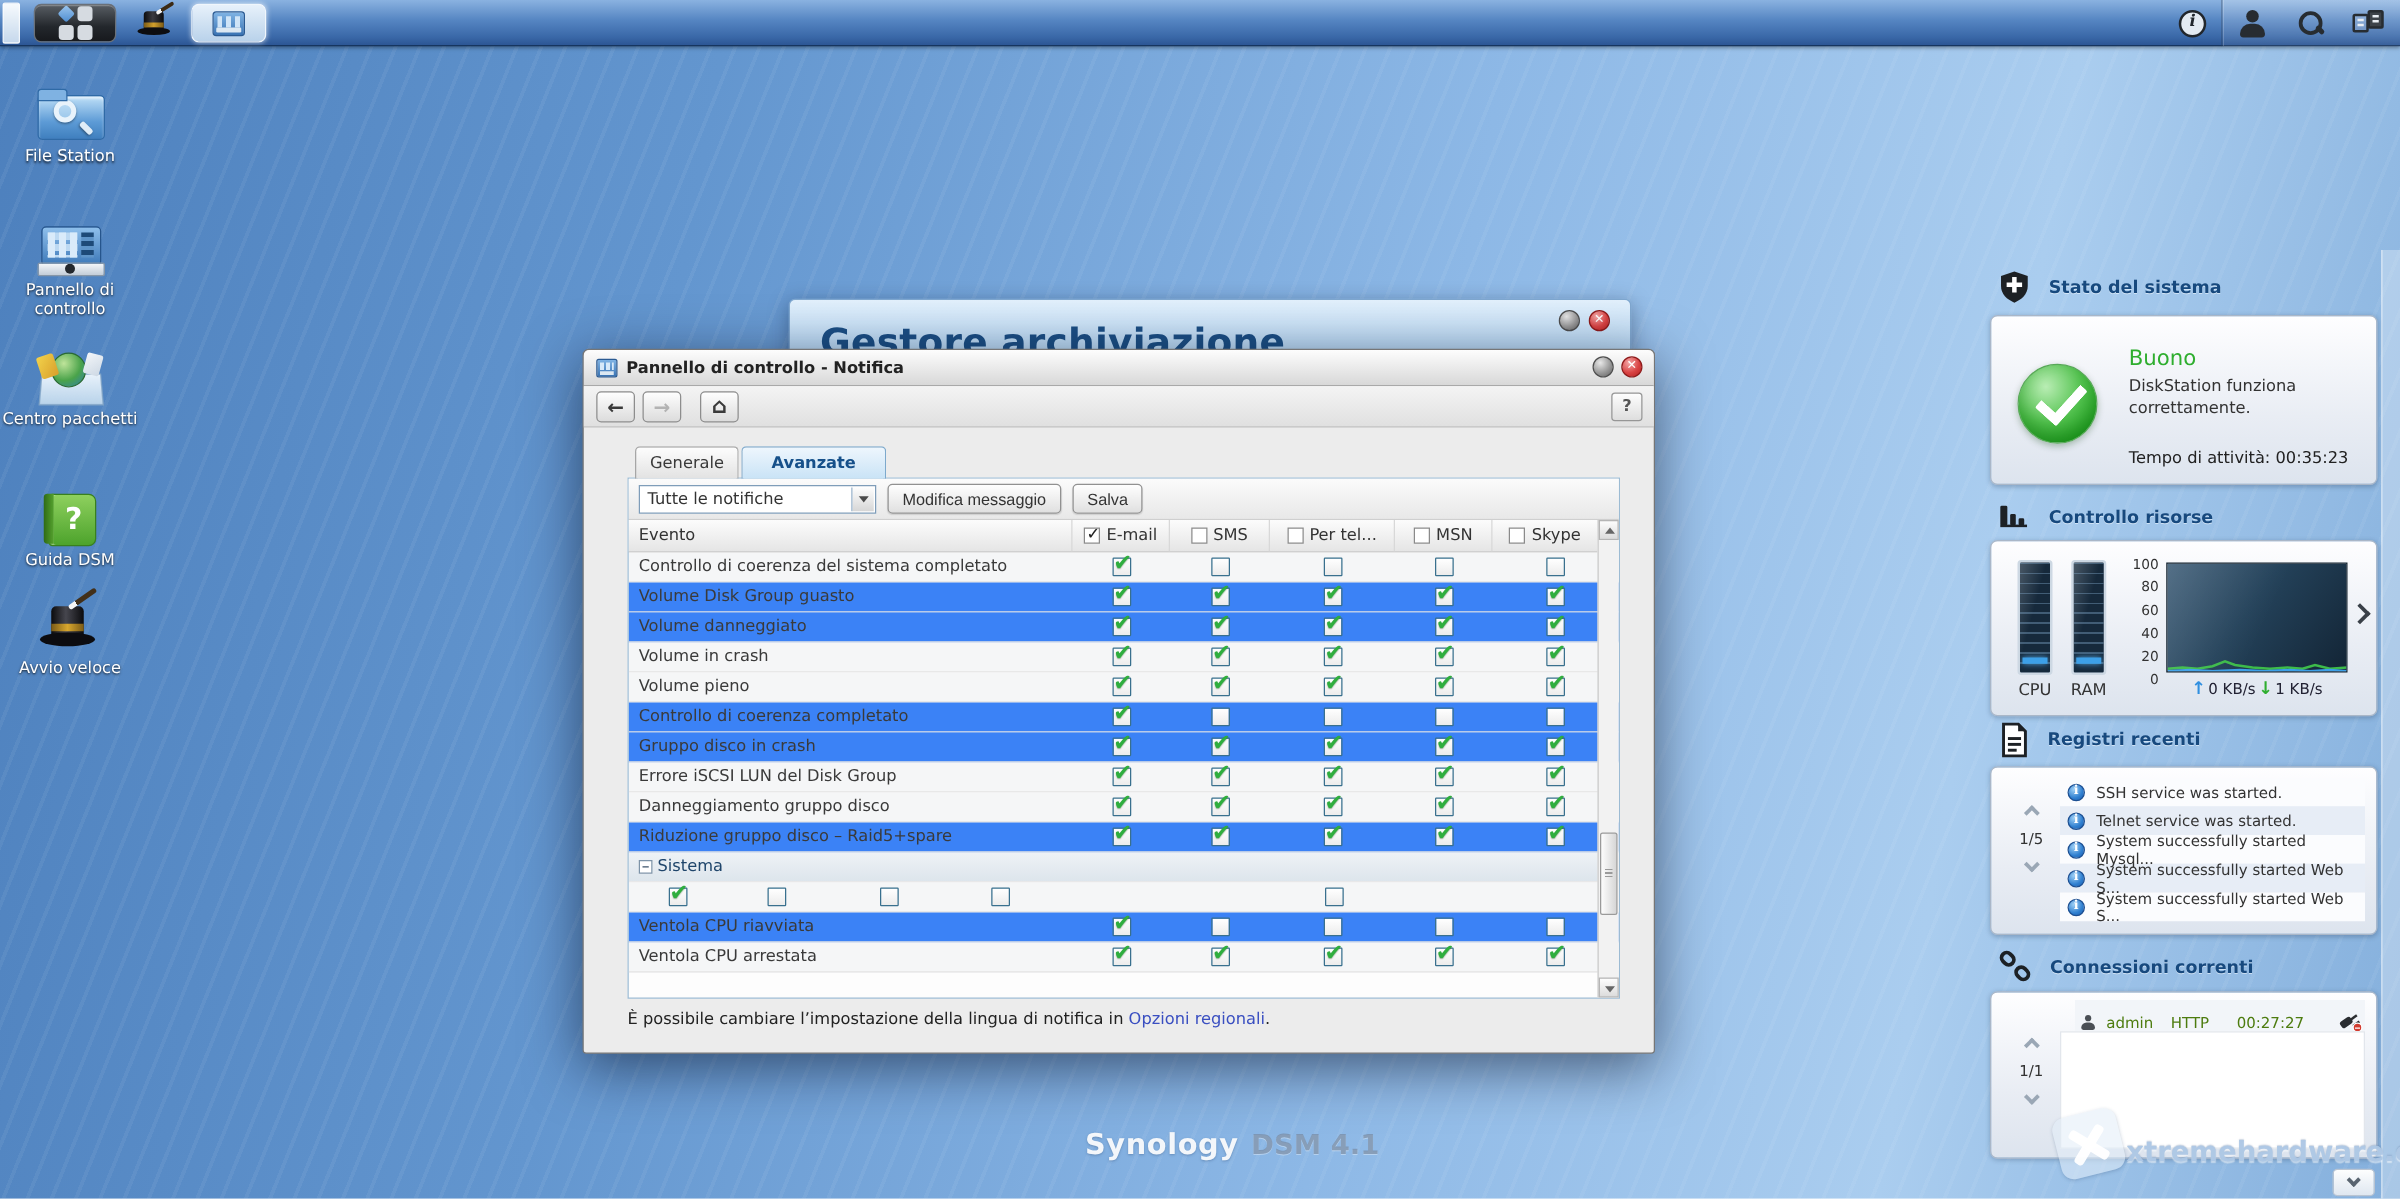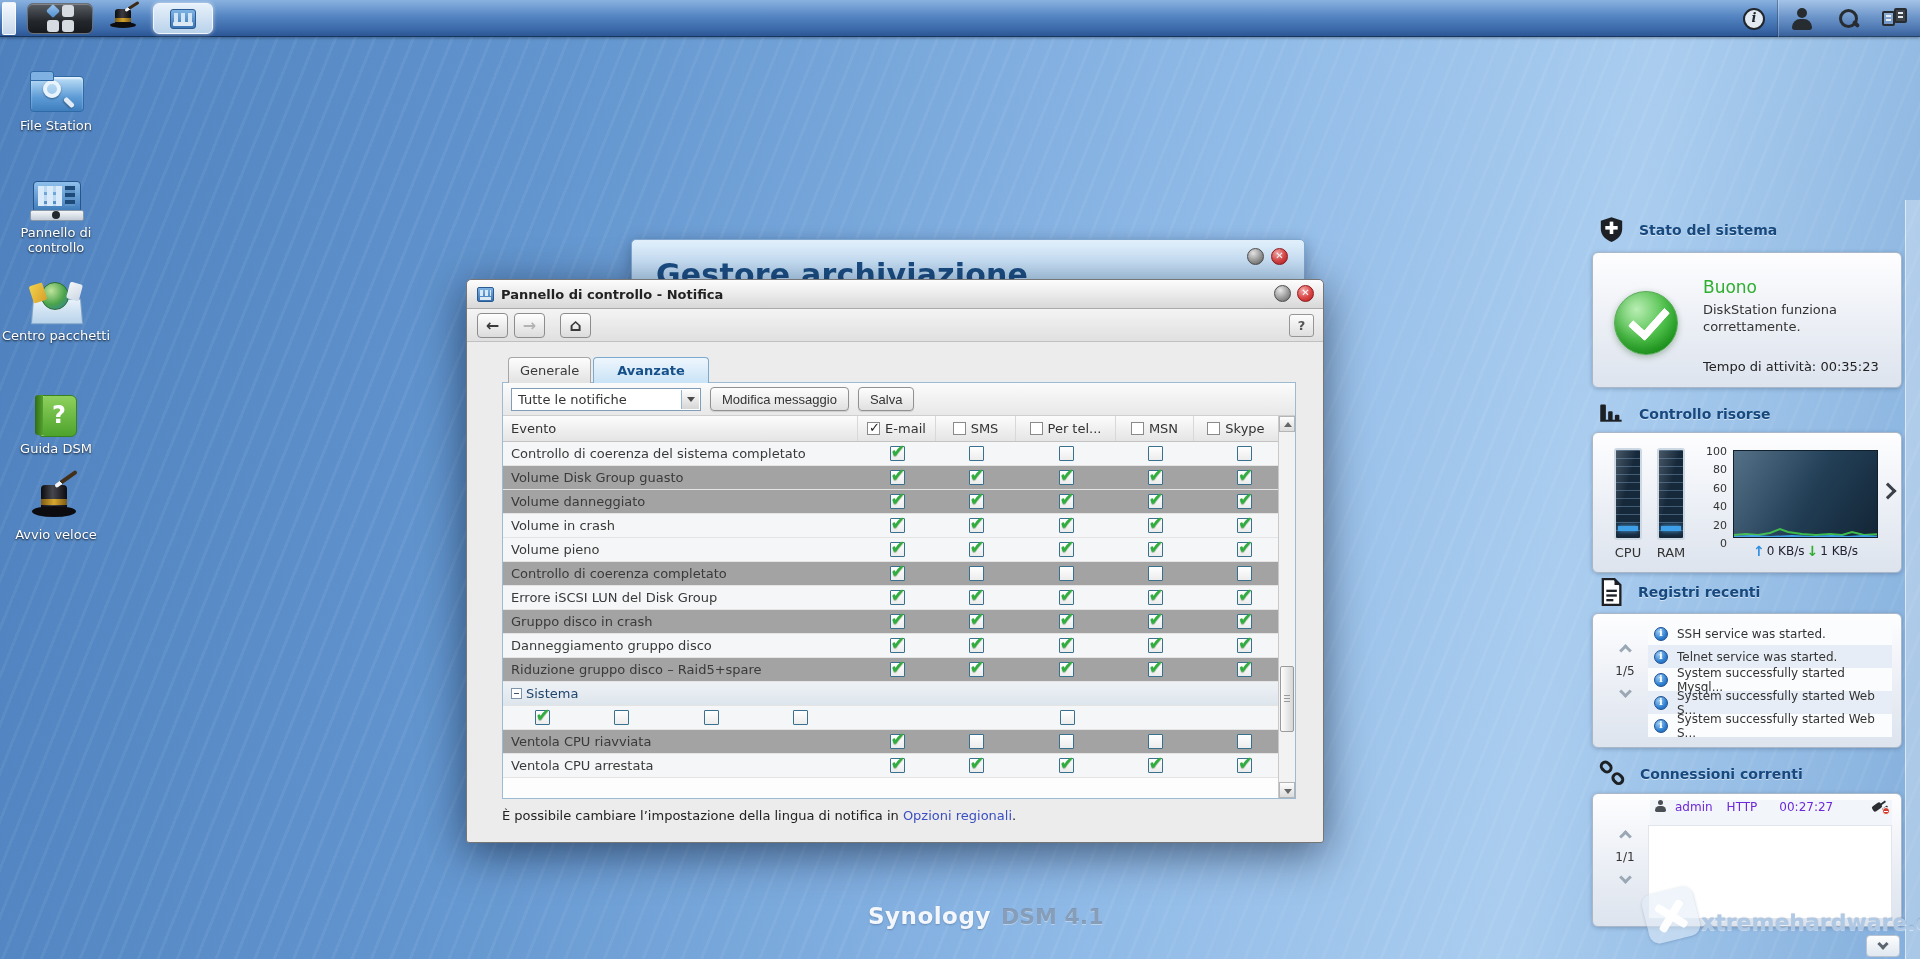--- a/index.html
+++ b/index.html
@@ -145,21 +145,21 @@
     color:#333;font-size:13px;cursor:pointer;box-shadow:0 1px 1px rgba(0,0,0,.12)}
   
   .thead{height:26px;display:flex;align-items:center;margin-right:17px;
     background:linear-gradient(180deg,#fcfcfc,#e5e5e5);border-bottom:1px solid #c3c3c3;color:#333}
   .th{display:flex;align-items:center;justify-content:center;gap:5px;height:100%;border-right:1px solid #d8d8d8}
   .th.c0{justify-content:flex-start;padding-left:8px}
   .c0{width:355px}.c1{width:78px}.c2{width:80px}.c3{width:100px}.c4{width:78px}.c5{flex:1;border-right:none}
   .hcb{width:13px;height:13px;border:1px solid #8a8a8a;background:#fff;position:relative;flex:0 0 auto;cursor:pointer}
   .hcb.on::after{content:"✓";position:absolute;left:1px;top:-3px;font-size:13px;font-weight:bold;color:#222}
   .tbody{height:358px;overflow:hidden}
-  .trow{height:24px;display:flex;align-items:center;border-bottom:1px solid #e4e4e4;background:#a3a3a3;cursor:pointer}
+  .trow{height:24px;display:flex;align-items:center;border-bottom:1px solid #e4e4e4;background:#3b82f6;cursor:pointer}
   .trow.alt{background:#f5f6f7}
   .trow .td{display:flex;align-items:center;justify-content:center;height:100%}
   .trow .td.lbl{justify-content:flex-start;padding-left:8px;color:#3a3a3a}
   .trow.group{background:linear-gradient(180deg,#eef2f6,#dde5ec);font-weight:normal;color:#1f456b;padding-left:8px;gap:4px}
   .collapse-box{width:11px;height:11px;border:1px solid #7d93a8;background:#fff;position:relative;flex:0 0 auto;cursor:pointer}
   .collapse-box::after{content:"";position:absolute;left:2px;top:4px;width:5px;height:1px;background:#3c5junk} 
   .collapse-box::after{content:"";position:absolute;left:2px;top:4px;width:5px;height:1px;background:#3c536b}
   .gcb{width:15px;height:15px;border:1px solid #39708e;border-radius:1px;background:linear-gradient(180deg,#ffffff,#ececec);position:relative;cursor:pointer}
   .gcb.on::after{content:"✔";position:absolute;left:0px;top:-7px;font-size:18px;font-weight:bold;color:#2fae3e;text-shadow:0 1px 1px rgba(20,90,20,.45)}
   
@@ -214,22 +214,22 @@
   .chev.up{transform:rotate(45deg)}
   .chev.down{transform:rotate(225deg)}
   
   .loglist{position:absolute;left:55px;right:9px;top:8px}
   .logrow{height:23px;display:flex;align-items:center;gap:9px;padding-left:6px;font-size:12px;color:#333;background:#fbfcfe}
   .logrow.alt{background:#e7edf6}
   .i-ic{width:14px;height:14px;border-radius:50%;flex:0 0 auto;position:relative;
     background:radial-gradient(circle at 35% 30%,#9fd0f5,#2f7fd0 60%,#1f5fae);border:1px solid #1c4f92}
   .i-ic::after{content:"i";position:absolute;left:0;right:0;top:-1px;text-align:center;font:bold 10px "DejaVu Serif",serif;color:#fff}
   
-  .connhead{position:absolute;left:57px;right:9px;top:6px;height:25px;display:flex;align-items:flex-start;gap:8px;
-    background:#f2f5f9;font-size:12px;color:#6d28d9;padding:0 4px}
+  .connhead{position:absolute;left:67px;right:9px;top:6px;height:25px;display:flex;align-items:flex-end;gap:8px;
+    background:#f2f5f9;font-size:12px;color:#4d7c0f;padding:0 4px}
   .connbody{position:absolute;left:55px;right:9px;top:31px;bottom:7px;background:#fff;border:1px solid #e2e6ec}
   .mini-user{position:relative;width:13px;height:13px;flex:0 0 auto}
   .mini-user::before{content:"";position:absolute;left:4px;top:0;width:5px;height:5px;border-radius:50%;background:#4a4f55}
   .mini-user::after{content:"";position:absolute;left:1px;top:6px;width:11px;height:6px;border-radius:5px 5px 2px 2px;background:#4a4f55}
   .disc-ic{position:relative;width:18px;height:14px;margin-left:auto;cursor:pointer}
   .disc-ic::before{content:"";position:absolute;left:2px;top:4px;width:10px;height:6px;background:#2a2d31;border-radius:2px;transform:rotate(-35deg)}
   .disc-ic .prong{position:absolute;left:10px;top:2px;width:6px;height:2px;background:#2a2d31;transform:rotate(-35deg)}
   .disc-ic .prong.b{top:7px;left:12px}
   .disc-ic .no{position:absolute;right:-2px;bottom:-1px;width:8px;height:8px;border-radius:50%;background:#d23b2f;border:1px solid #fff}
   .disc-ic .no::after{content:"";position:absolute;left:1px;top:2.5px;width:4px;height:1.5px;background:#fff}
@@ -502,40 +502,40 @@
               <div class="td c3">
                 <span class="gcb"></span>
               </div>
               <div class="td c4">
                 <span class="gcb"></span>
               </div>
               <div class="td c5">
                 <span class="gcb"></span>
               </div>
             </div>
+            <div class="trow">
+              <div class="td lbl c0">Gruppo disco in crash</div>
+              <div class="td c1">
+                <span class="gcb on"></span>
+              </div>
+              <div class="td c2">
+                <span class="gcb on"></span>
+              </div>
+              <div class="td c3">
+                <span class="gcb on"></span>
+              </div>
+              <div class="td c4">
+                <span class="gcb on"></span>
+              </div>
+              <div class="td c5">
+                <span class="gcb on"></span>
+              </div>
+            </div>
             <div class="trow alt">
               <div class="td lbl c0">Errore iSCSI LUN del Disk Group</div>
-              <div class="td c1">
-                <span class="gcb on"></span>
-              </div>
-              <div class="td c2">
-                <span class="gcb on"></span>
-              </div>
-              <div class="td c3">
-                <span class="gcb on"></span>
-              </div>
-              <div class="td c4">
-                <span class="gcb on"></span>
-              </div>
-              <div class="td c5">
-                <span class="gcb on"></span>
-              </div>
-            </div>
-            <div class="trow">
-              <div class="td lbl c0">Gruppo disco in crash</div>
               <div class="td c1">
                 <span class="gcb on"></span>
               </div>
               <div class="td c2">
                 <span class="gcb on"></span>
               </div>
               <div class="td c3">
                 <span class="gcb on"></span>
               </div>
               <div class="td c4">

